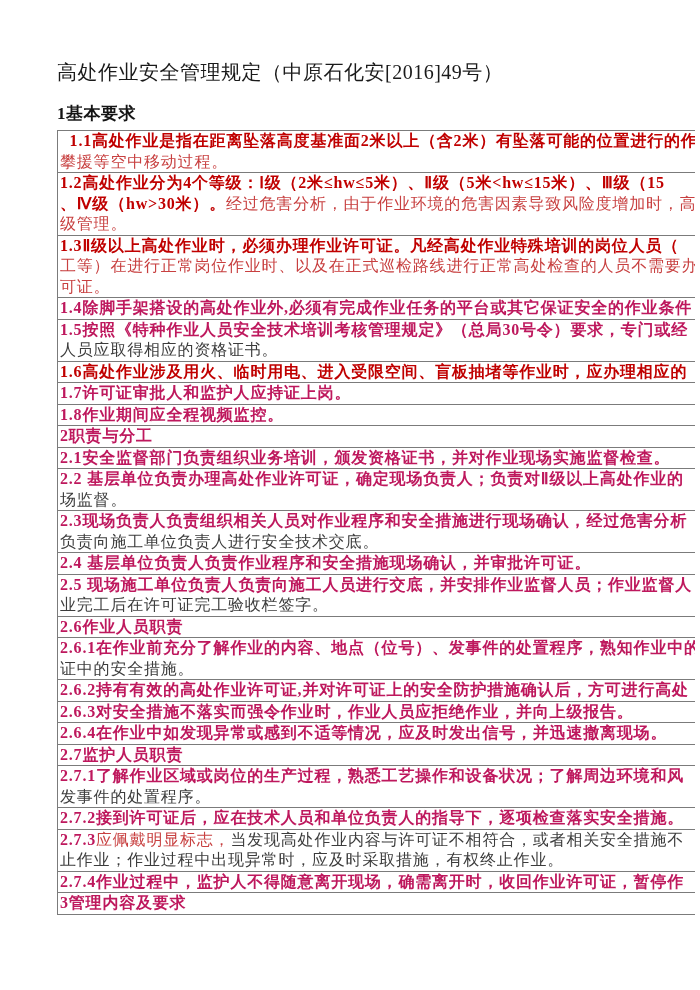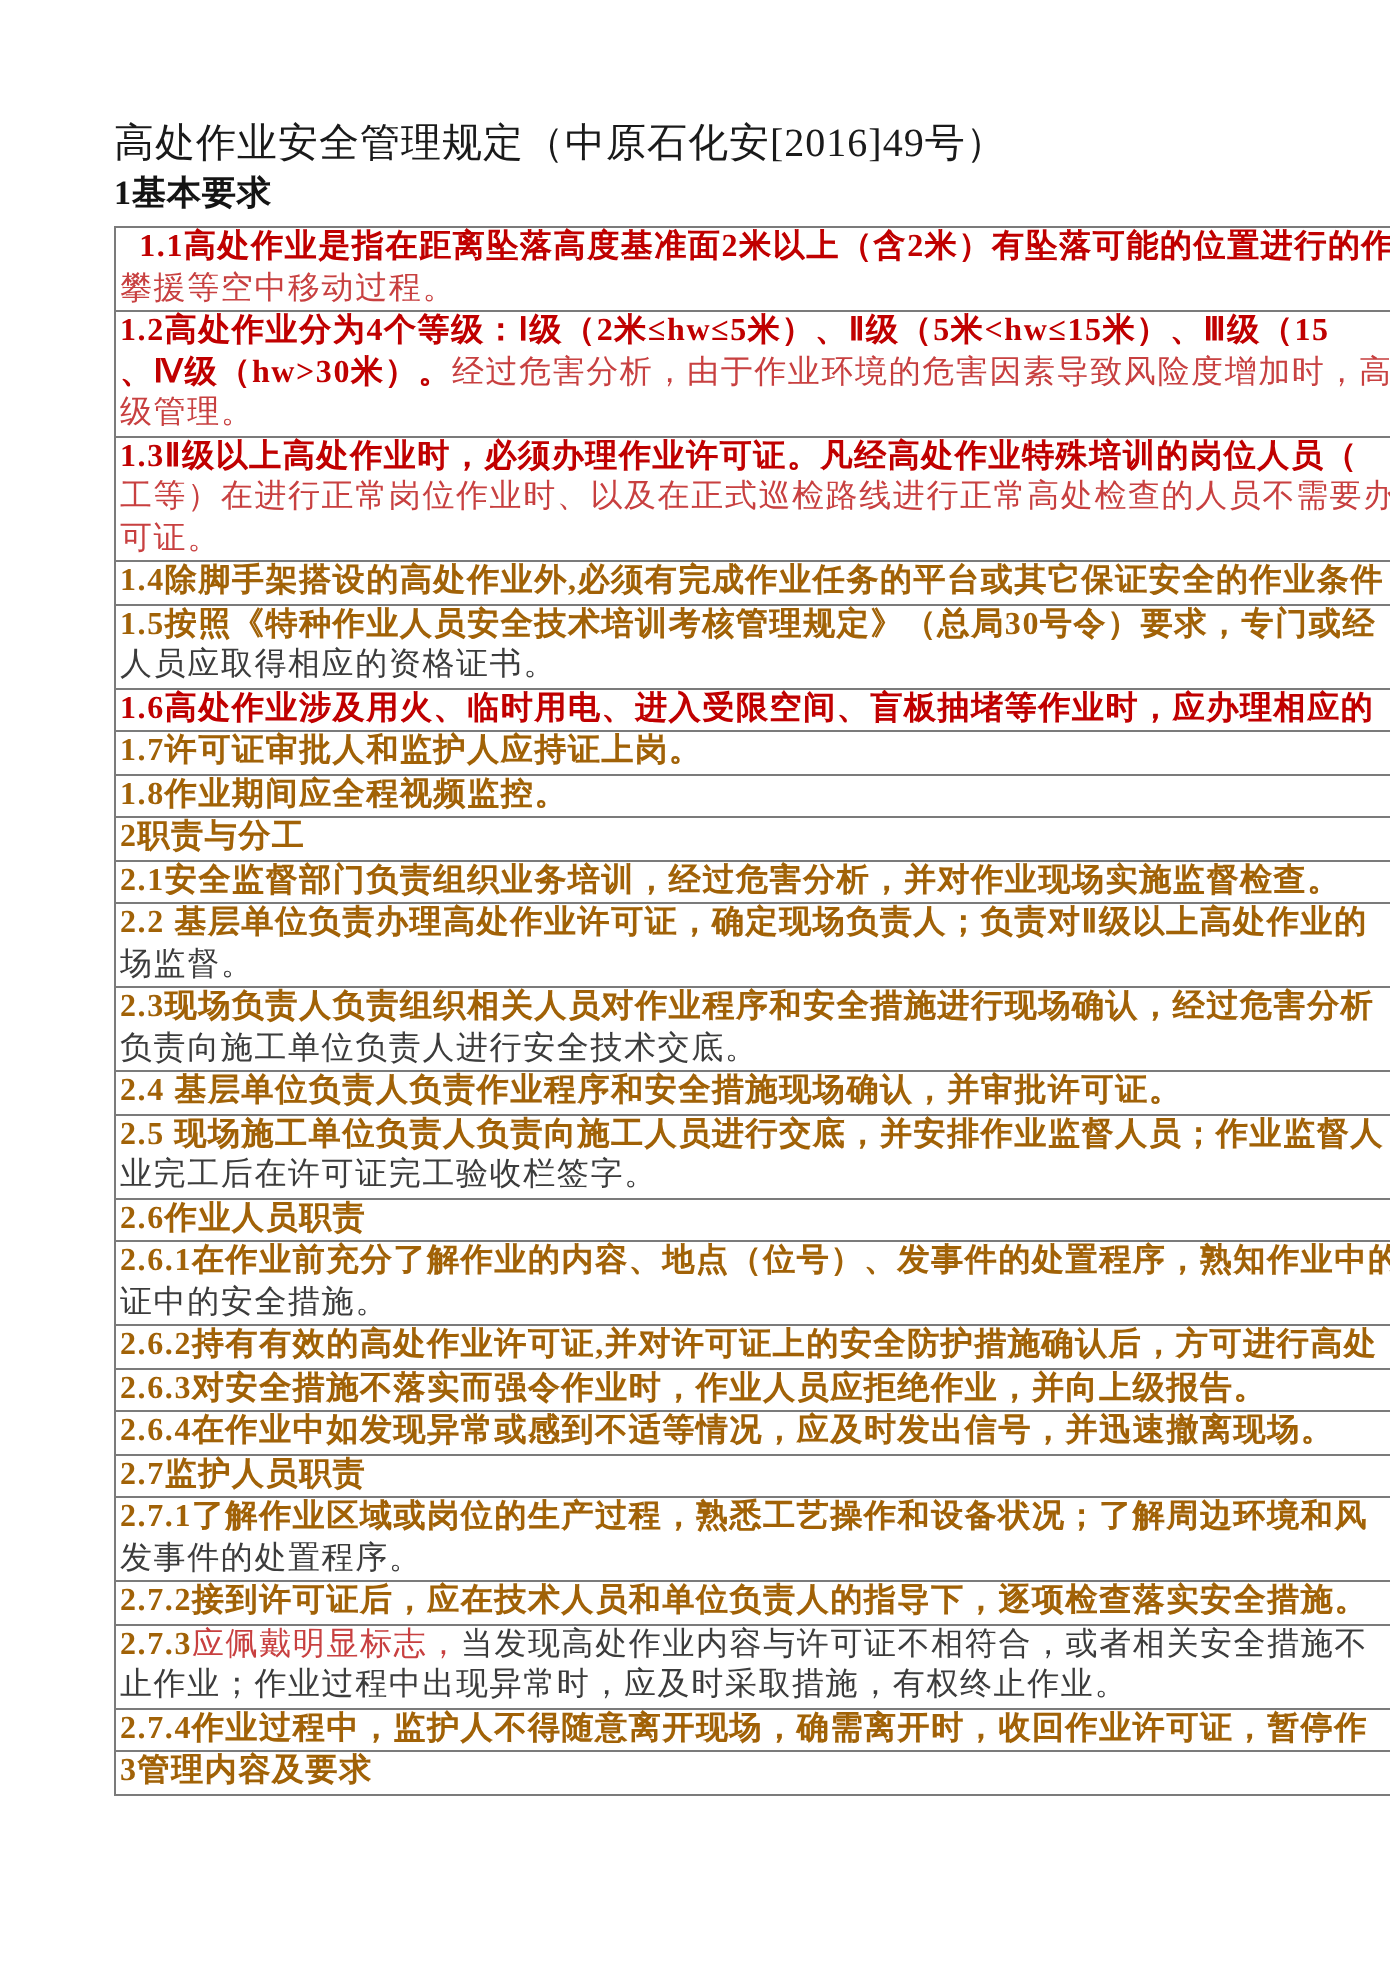--- a/index.html
+++ b/index.html
@@ -9,39 +9,39 @@
     overflow: hidden;
     position: relative;
     font-family: "Liberation Serif", serif;
   }
   .doc { position: absolute; left: 57px; top: 60px; width: 615px; }
   .doc-title {
     font-size: 20px; line-height: 24px;
     color: #1a1a1a; white-space: nowrap; letter-spacing: 0.5px;
   }
   .section-heading {
-    margin-top: 2px;
+    margin-top: 19px;
     font-size: 17px; line-height: 21px; font-weight: bold;
     color: #141414; letter-spacing: 0.5px;
   }
   .table-clip { margin-top: 6px; width: 638px; overflow: hidden; }
   .reg-table {
     width: 920px;
     border-top: 1px solid #7b7b7b;
     border-left: 1px solid #7b7b7b;
   }
   .row { border-bottom: 1px solid #7b7b7b; padding-left: 2px; }
   .line {
     white-space: pre; overflow: hidden;
     font-size: 16px; line-height: 20.5px; height: 20.5px;
     letter-spacing: 0.8px;
   }
   .run-rb { color: #c00000; font-weight: bold; }
   .run-r  { color: #c84040; }
-  .run-b  { color: #a16207; font-weight: bold; }
+  .run-b  { color: #be185d; font-weight: bold; }
   .run-n  { color: #3c3c3c; text-align: center; }
 </style>
 </head>
 <body>
 
 <div class="doc">
   <div class="doc-title">高处作业安全管理规定（中原石化安[2016]49号）</div>
   <div class="section-heading">1基本要求</div>
   <div class="table-clip">
     <div class="reg-table">
@@ -72,21 +72,21 @@
         <div class="row">
           <div class="line"><span class="run-b">1.7许可证审批人和监护人应持证上岗。</span></div>
         </div>
         <div class="row">
           <div class="line"><span class="run-b">1.8作业期间应全程视频监控。</span></div>
         </div>
         <div class="row">
           <div class="line"><span class="run-b">2职责与分工</span></div>
         </div>
         <div class="row">
-          <div class="line"><span class="run-b">2.1安全监督部门负责组织业务培训，经过危害分析，并对作业现场实施监督检查。</span></div>
+          <div class="line"><span class="run-b">2.1安全监督部门负责组织业务培训，颁发资格证书，并对作业现场实施监督检查。</span></div>
         </div>
         <div class="row">
           <div class="line"><span class="run-b">2.2 基层单位负责办理高处作业许可证，确定现场负责人；负责对Ⅱ级以上高处作业的</span></div>
           <div class="line"><span class="run-n">场监督。</span></div>
         </div>
         <div class="row">
           <div class="line"><span class="run-b">2.3现场负责人负责组织相关人员对作业程序和安全措施进行现场确认，经过危害分析</span></div>
           <div class="line"><span class="run-n">负责向施工单位负责人进行安全技术交底。</span></div>
         </div>
         <div class="row">

